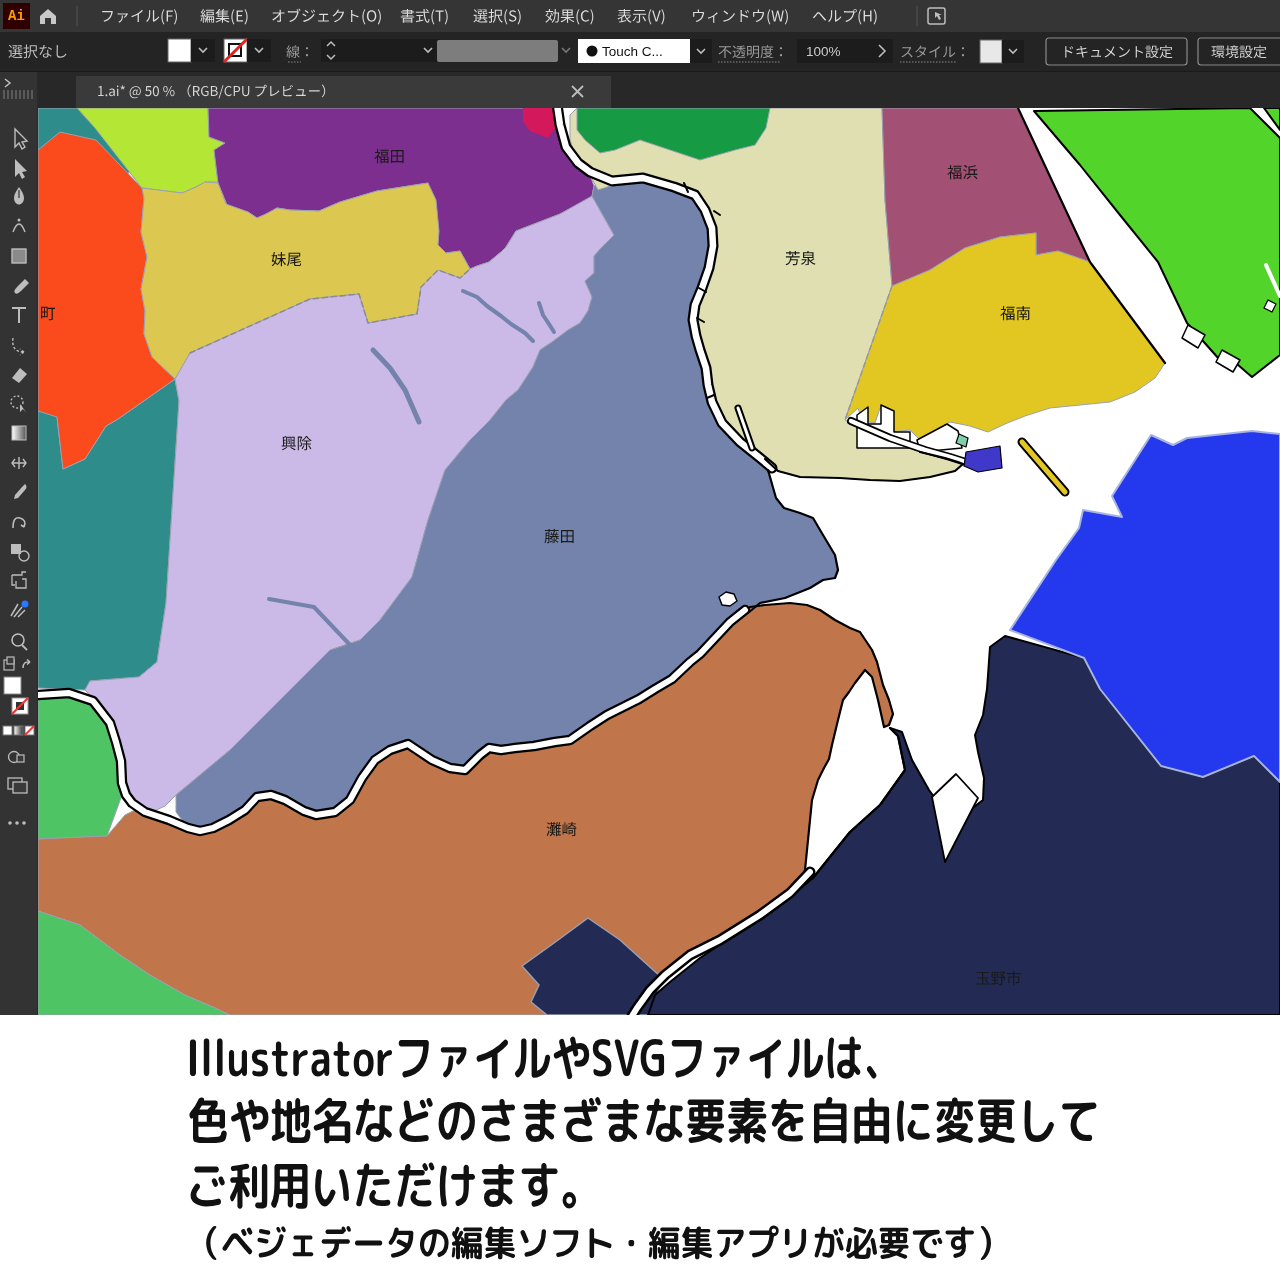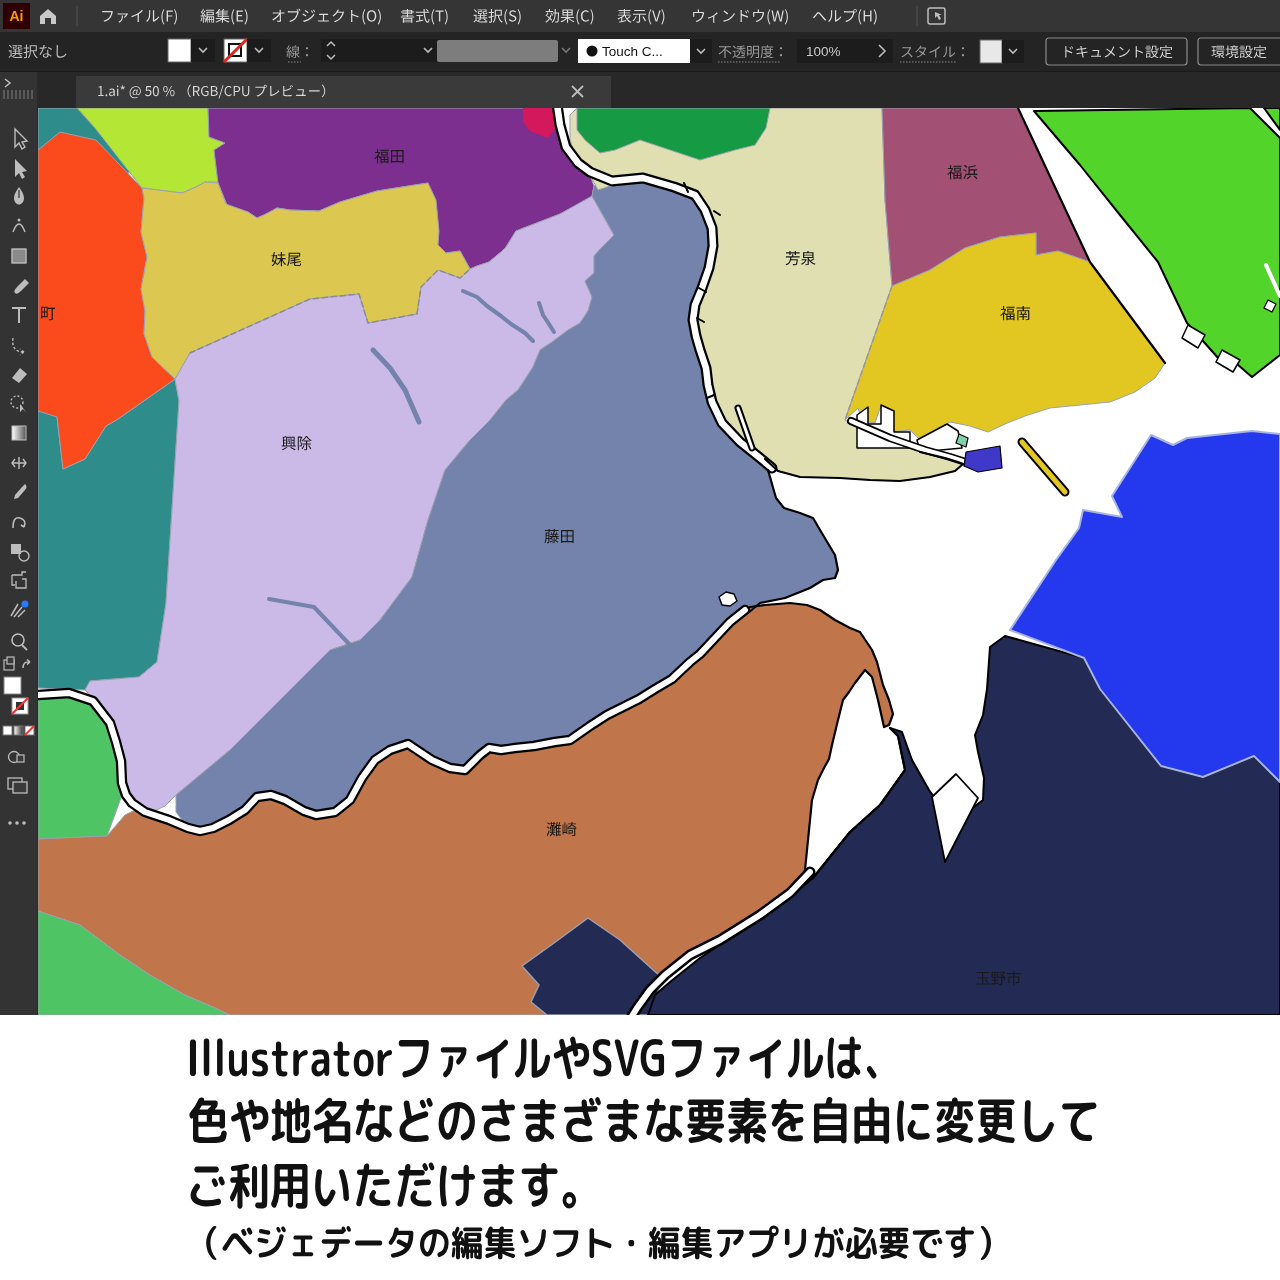--- a/index.html
+++ b/index.html
@@ -1,21 +1,21 @@
 <!DOCTYPE html>
 <html><head><meta charset="utf-8">
 <style>
 * { margin:0; padding:0; box-sizing:border-box; }
 body { width:1280px; height:1280px; position:relative; background:#fff; font-family:"Liberation Sans", sans-serif; overflow:hidden; }
 .menubar { position:absolute; left:0; top:0; width:1280px; height:32px; background:#353535; }
 .ctrlbar { position:absolute; left:0; top:32px; width:1280px; height:40px; background:#242424; border-bottom:1px solid #1a1a1a; }
 .tabbar  { position:absolute; left:0; top:72px; width:1280px; height:36px; background:#282828; }
 .tab     { position:absolute; left:76px; top:76px; width:535px; height:32px; background:#3a3a3a; }
 .toolbar { position:absolute; left:0; top:72px; width:38px; height:943px; background:#333333; border-right:1px solid #2a2a2a; }
-.ailogo  { position:absolute; left:3px; top:3px; width:27px; height:26px; background:#2f0000; color:#ff9a00; font-weight:bold; font-size:14px; text-align:center; line-height:26px; }
+.ailogo  { position:absolute; left:3px; top:3px; width:27px; height:26px; background:#2f0000; color:#ff9a00; font-weight:bold; font-size:14px; text-align:center; line-height:26px;font-family:Liberation Mono, monospace; }
 .bottom  { position:absolute; left:0; top:1015px; width:1280px; height:265px; background:#fff; }
 svg { position:absolute; display:block; }
 </style></head>
 <body>
 <div class="menubar"></div>
 <div class="ctrlbar"></div>
 <div class="tabbar"></div>
 <div class="tab"></div>
 <div class="toolbar"></div>
 <div class="ailogo">Ai</div>

